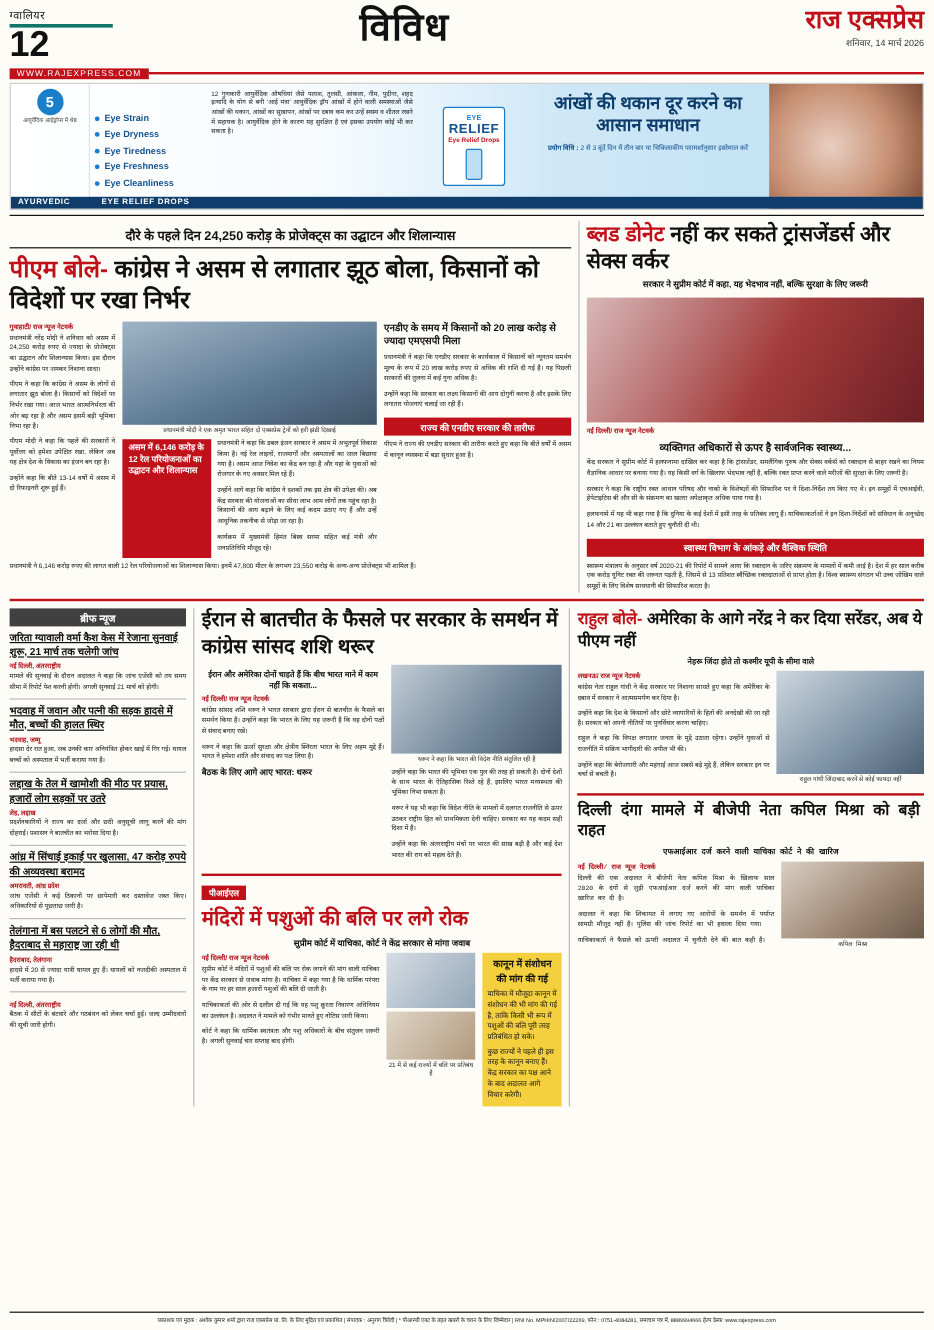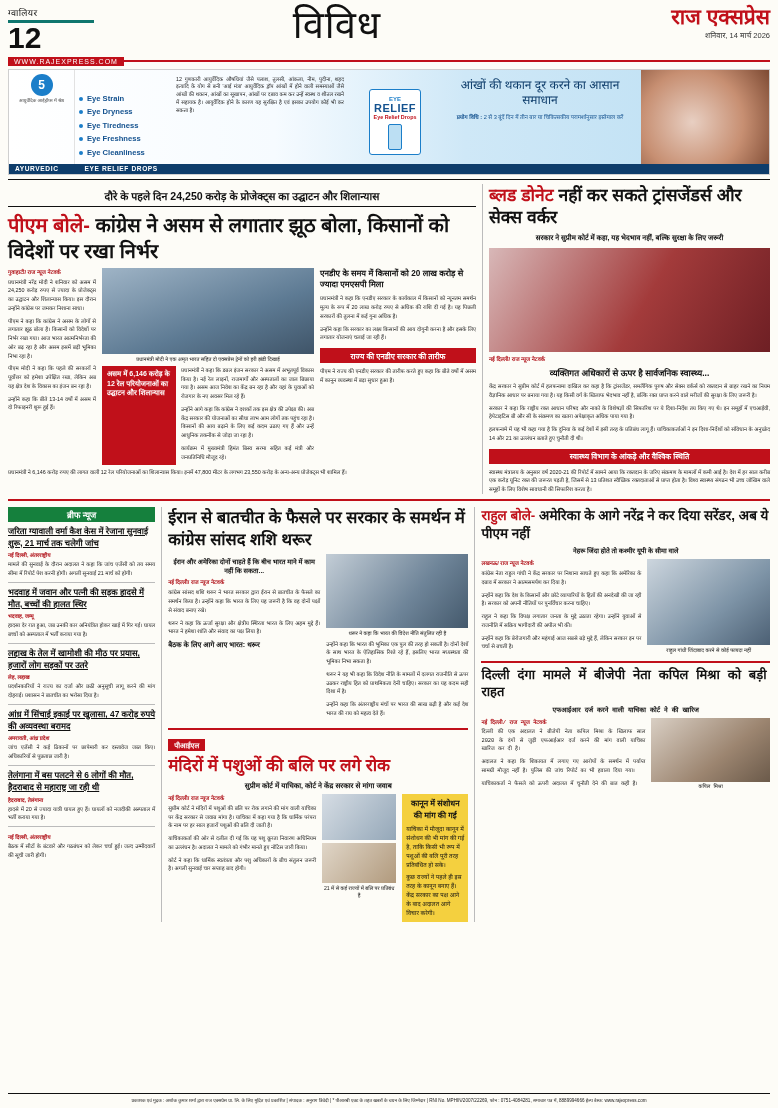--- a/index.html
+++ b/index.html
@@ -11,21 +11,21 @@
     overflow:hidden;
   }
   .page{position:relative;width:778px;height:1108px;box-sizing:border-box;padding:6px 8px 0 8px;}
 
   
   .masthead{display:flex;align-items:flex-start;justify-content:space-between;border-bottom:0;padding-bottom:2px;}
   .mh-left{width:86px;}
   .mh-city{font-size:9px;border-bottom:3px solid #0f766e;padding-bottom:1px;margin-bottom:1px;letter-spacing:.5px;}
   .mh-page{font-size:30px;font-weight:bold;line-height:.95;}
   .mh-center{flex:1;text-align:center;}
-  .mh-title{font-size:38px;font-weight:normal;letter-spacing:1px;line-height:1;}
+  .mh-title{font-size:32px;font-weight:bold;letter-spacing:1px;line-height:1;}
   .mh-right{width:190px;text-align:right;}
   .mh-brand{font-size:21px;font-weight:bold;color:#c0101a;line-height:1.05;}
   .mh-date{font-size:7.5px;color:#333;margin-top:2px;}
   .mh-url{background:#c0101a;color:#fff;font-size:7px;letter-spacing:1px;padding:1px 6px;display:inline-block;}
   .url-row{display:flex;align-items:center;gap:0;margin-top:2px;}
   .url-rest{flex:1;height:2px;background:#c0101a;}
 
   
   .ad{position:relative;height:104px;border:1px solid #cfcfcf;margin-top:3px;display:flex;background:linear-gradient(90deg,#ffffff 0%,#f6fbff 35%,#cfe8f7 60%,#bcdff3 100%);overflow:hidden;}
   .ad-col1{width:66px;border-right:1px solid #e2e2e2;padding:4px 3px;box-sizing:border-box;text-align:center;}
@@ -35,21 +35,21 @@
   .ad-bullets li{list-style:none;font-size:7.6px;color:#14528f;font-weight:bold;margin-bottom:4.5px;position:relative;padding-left:8px;}
   .ad-bullets li:before{content:"";position:absolute;left:0;top:3px;width:4px;height:4px;background:#1b7ec9;border-radius:50%;}
   .ad-text{width:178px;padding:6px 5px;box-sizing:border-box;font-size:5.3px;line-height:1.5;color:#222;text-align:justify;}
   .ad-pack{width:92px;display:flex;align-items:center;justify-content:center;}
   .ad-box{width:52px;height:66px;border:1px solid #1b7ec9;background:#fff;border-radius:3px;text-align:center;padding-top:6px;box-sizing:border-box;}
   .ad-box .t1{font-size:6px;color:#1b7ec9;font-weight:bold;}
   .ad-box .t2{font-size:11px;color:#14528f;font-weight:bold;letter-spacing:.5px;}
   .ad-box .t3{font-size:5.4px;color:#c0101a;font-weight:bold;}
   .ad-box .bottle{width:12px;height:24px;background:#bcdff3;border:1px solid #1b7ec9;margin:4px auto 0;border-radius:2px;}
   .ad-head{flex:1;padding:8px 6px 0 4px;box-sizing:border-box;}
-  .ad-h1{font-size:12px;font-weight:normal;color:#0e3d6b;line-height:1.25;text-align:center;}
+  .ad-h1{font-size:15px;font-weight:bold;color:#0e3d6b;line-height:1.25;text-align:center;}
   .ad-use{font-size:5.6px;color:#14528f;text-align:center;margin-top:5px;line-height:1.5;}
   .ad-eye{width:128px;background:radial-gradient(circle at 40% 50%, #e8cfc2 0%, #c78f72 55%, #7d4a33 100%);}
   .ad-footer{position:absolute;left:0;bottom:0;width:100%;height:10px;background:#0e3d6b;color:#fff;font-size:6.6px;display:flex;align-items:center;gap:26px;padding-left:6px;box-sizing:border-box;letter-spacing:.6px;font-weight:bold;}
 
   
   .rule{height:1px;background:#111;}
   .rule-red{height:2px;background:#c0101a;}
   .kicker{text-align:center;font-size:10.6px;font-weight:bold;margin:5px 0 3px;}
   .byline{font-size:5.6px;color:#b01018;font-weight:bold;margin-bottom:2px;}
   .body{font-size:5.4px;line-height:1.62;text-align:justify;color:#1a1a1a;}
@@ -82,21 +82,21 @@
   .r-photo{height:104px;background:linear-gradient(120deg,#d8b8b8,#a33b3b 55%,#6e1f24);margin-top:4px;}
   .r-quote{font-size:8.6px;font-weight:bold;text-align:center;line-height:1.35;margin:5px 0 3px;}
   .band{background:#c0101a;color:#fff;text-align:center;font-size:7.6px;font-weight:bold;padding:2.5px 0;margin:6px 0 4px;}
 
   
   .lower{display:flex;gap:6px;margin-top:6px;}
   .lw-1{width:152px;}
   .lw-2{width:310px;}
   .lw-3{width:298px;}
 
-  .brief-head{background:#15803d;color:#fff;text-align:center;font-size:8.4px;font-weight:bold;padding:2px 0;}
+  .brief-head{background:#404040;color:#fff;text-align:center;font-size:8.4px;font-weight:bold;padding:2px 0;}
   .brief-item{border-bottom:1px solid #bbb;padding:4px 0;}
   .brief-title{font-size:8.4px;font-weight:bold;line-height:1.4;text-decoration:underline;}
   .brief-loc{font-size:5.4px;color:#b01018;font-weight:bold;margin:2px 0 1px;}
 
   .mid-head{font-size:16.5px;font-weight:bold;line-height:1.32;text-align:left;}
   .mid-photo{height:74px;background:linear-gradient(130deg,#c3cdd6,#6e8498 60%,#44596c);}
   .two{display:flex;gap:6px;margin-top:4px;}
   .two .c{flex:1;}
 
   .r2-head{font-size:13.5px;font-weight:bold;line-height:1.34;}

